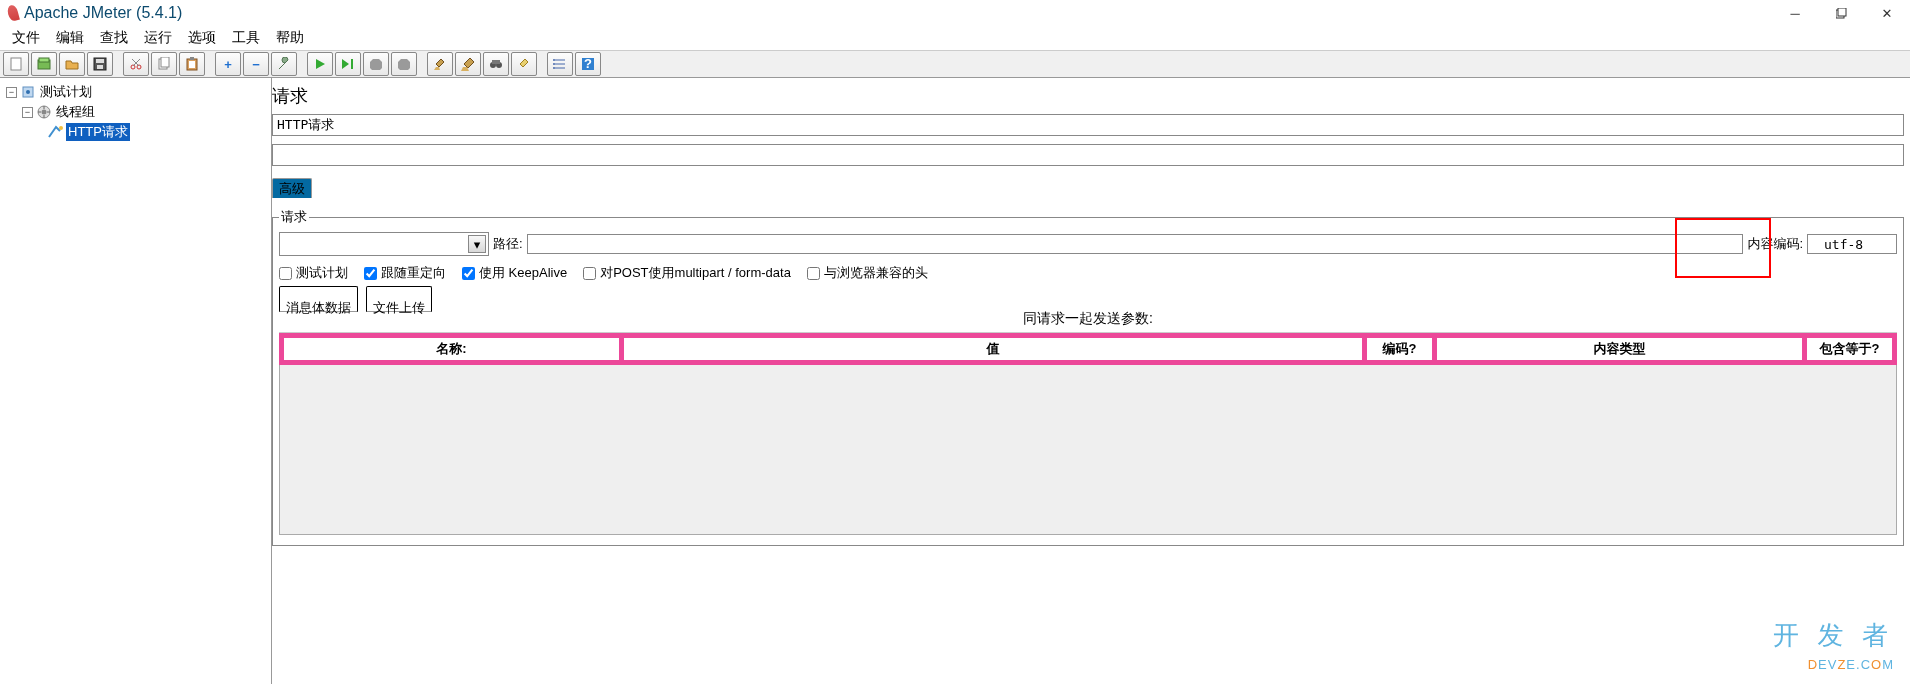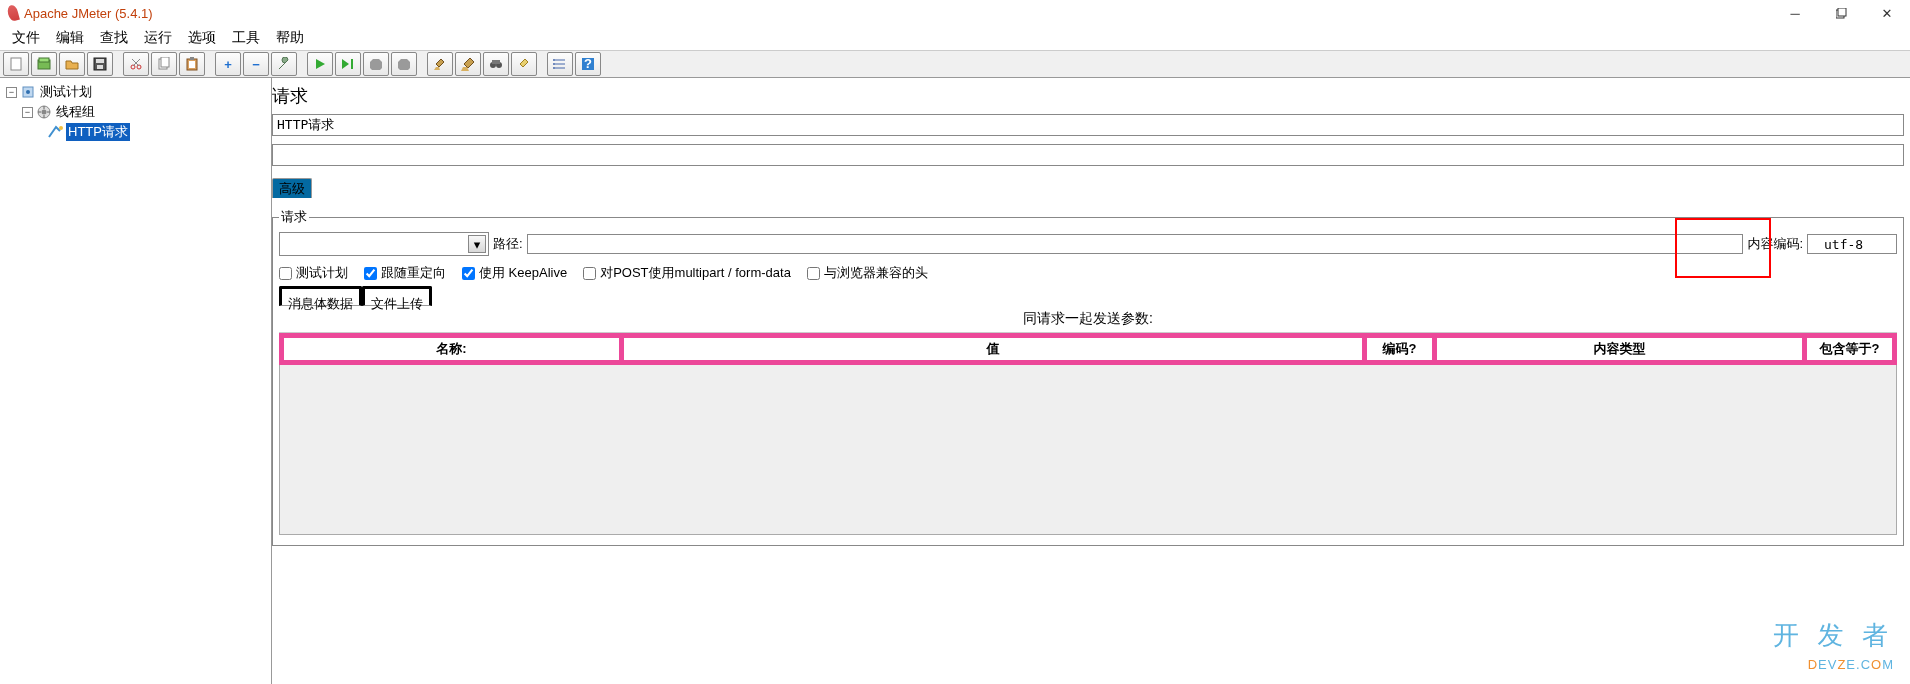--- a/index.html
+++ b/index.html
@@ -1,19 +1,19 @@
 <!DOCTYPE html>
 <html><head>
 <meta charset="utf-8">
 <style>
 * { margin: 0; padding: 0; box-sizing: border-box; font-family: "Microsoft YaHei", "SimSun", sans-serif; font-size: 13px; }
 body { background: #fff; overflow: hidden; position: relative; width: 1910px; height: 684px; }
 .title-bar { height: 26px; display: flex; align-items: center; padding: 0 8px; background: #fff; }
 .title-bar .feather { width: 10px; height: 16px; background: linear-gradient(180deg, #e06060 0%, #d04040 100%); border-radius: 50% 50% 0 50%; transform: rotate(-15deg); margin-right: 6px; }
-.title-bar .title { color: #c2410c; font-size: 13px; }
+.title-bar .title { color: #0c4a6e; font-size: 16px; }
 .win-controls { position: absolute; right: 0; top: 0; display: flex; height: 26px; }
 .win-controls div { width: 46px; display: flex; align-items: center; justify-content: center; color: #333; }
 .menu-bar { height: 24px; display: flex; align-items: center; padding: 0 4px; background: #fff; }
 .menu-bar span { padding: 2px 8px; font-size: 14px; }
 .toolbar { height: 28px; background: #f0f0f0; border-top: 1px solid #ccc; border-bottom: 1px solid #999; display: flex; align-items: center; padding: 0 2px; }
 .tb-btn { width: 26px; height: 24px; border: 1px solid #888; border-radius: 2px; margin: 0 1px; display: flex; align-items: center; justify-content: center; background: linear-gradient(#fdfdfd, #e8e8e8); }
 .tb-sep { width: 8px; }
 .main { display: flex; height: calc(100% - 78px); }
 .tree-pane { width: 272px; border-right: 1px solid #999; padding: 4px 4px; background: #fff; overflow: auto; }
 .tree-node { display: flex; align-items: center; white-space: nowrap; height: 20px; font-size: 13px; }
@@ -35,21 +35,21 @@
 fieldset legend { padding: 0 2px; font-size: 13px; }
 .row { display: flex; align-items: center; gap: 4px; }
 .field-input { border: 1px solid #888; height: 20px; background: #fff; padding: 2px 16px; font-family: monospace; font-size: 13px; }
 .lbl { white-space: nowrap; font-size: 13px; }
 .dropdown { border: 1px solid #888; height: 24px; background: #fff; display: flex; align-items: center; padding: 0 2px; }
 .dropdown .arrow { width: 18px; height: 18px; background: linear-gradient(#f8f8f8,#d8d8d8); border: 1px solid #888; display: flex; align-items: center; justify-content: center; margin-left: auto; }
 .highlight-box { border: 2px solid #ff0000; position: absolute; pointer-events: none; }
 .chk { display: inline-flex; align-items: center; margin-right: 12px; font-size: 13px; }
 .chk input { margin-right: 4px; }
 .sub-tabs { margin-top: 4px; display: flex; height: 20px; }
-.sub-tab { border: 3px solid #000000; border-bottom: 1px solid #999; padding: 6px 6px; margin-right: 0; border-radius: 2px 2px 0 0; font-size: 13px; }
+.sub-tab { border: 1px solid #000000; border-bottom: 1px solid #999; padding: 12px 6px; margin-right: 8px; border-radius: 2px 2px 0 0; font-size: 13px; }
 .params-title { text-align: center; padding: 4px 0; border-bottom: 1px solid #ccc; font-size: 14px; }
 .params-table { width: 100%; border-collapse: collapse; }
 .params-table th { border: 5px solid #ec4899; font-weight: bold; padding: 2px 4px; background: #fff; font-size: 13px; }
 .params-body { background: #efefef; border: 1px solid #aaa; border-top: none; height: 170px; }
 .watermark { position: absolute; right: 16px; bottom: 10px; text-align: right; }
 .watermark .l1 { font-family: "SimHei","Microsoft YaHei"; font-size: 26px; color: #5fb4e0; letter-spacing: 6px; }
 .watermark .l2 { font-family: Arial; font-size: 18px; color: #5fb4e0; letter-spacing: 1px; }
 .watermark .l2 .alt { color: #f09030; }
 svg { display: block; }
 </style>

